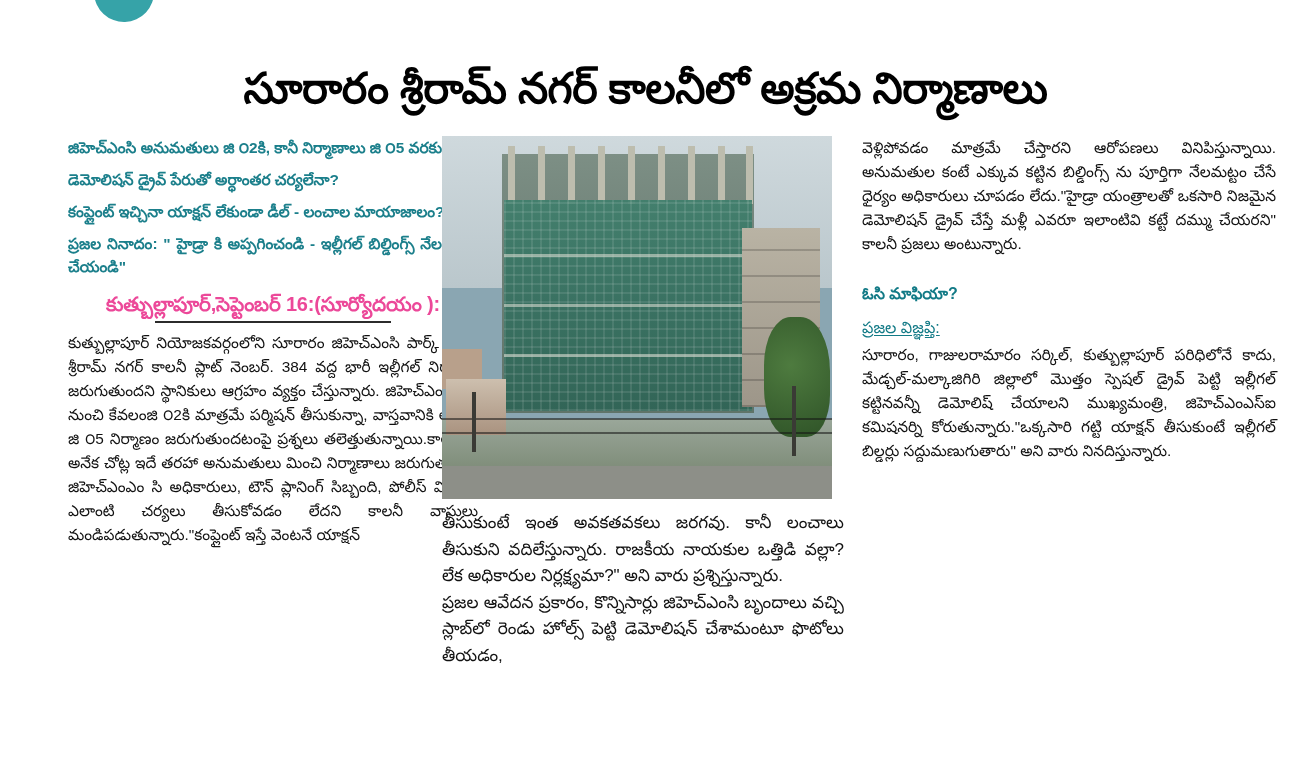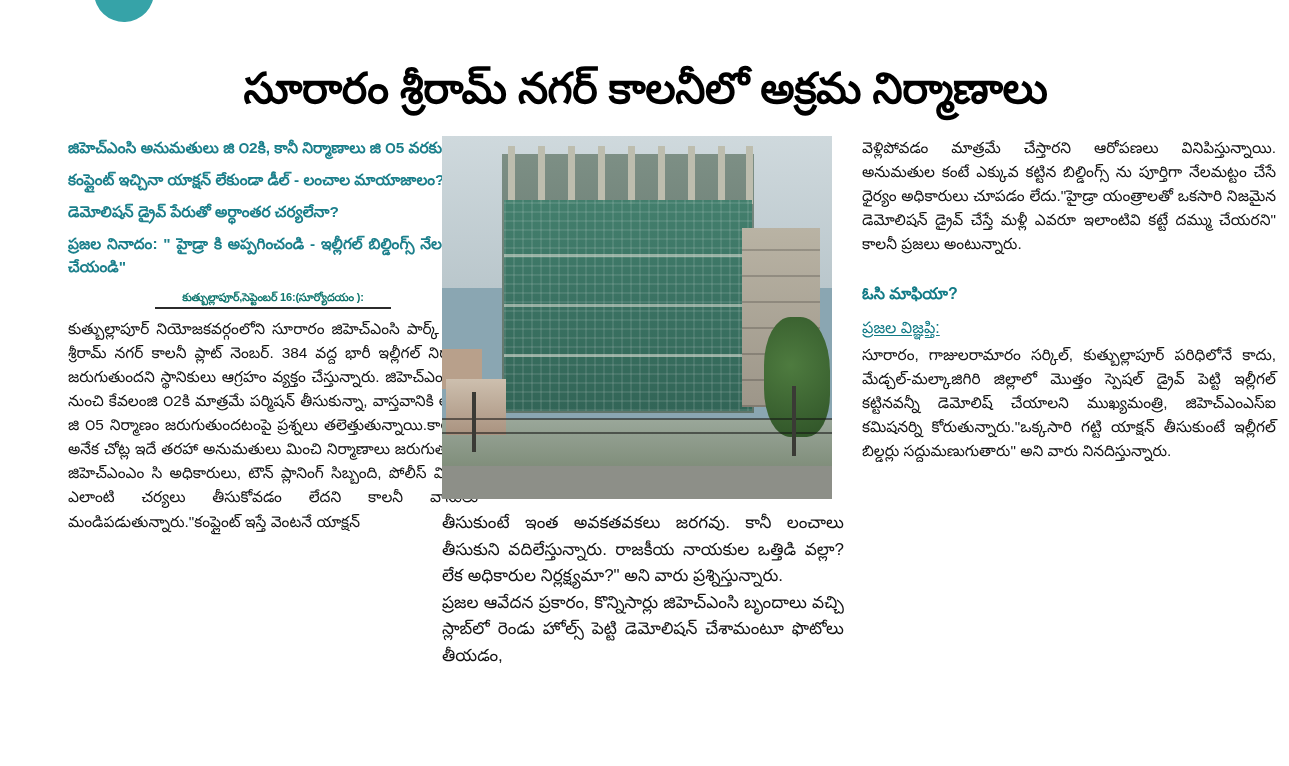--- a/index.html
+++ b/index.html
@@ -82,23 +82,23 @@
     font-size: 15.4px;
     line-height: 1.5;
     margin-bottom: 9px;
     text-align: justify;
   }
   .kicker.q {
     margin-bottom: 10px;
   }
   .dateline {
     text-align: center;
-    color: #0f766e;
+    color: #ec4899;
     font-weight: bold;
-    font-size: 11px;
+    font-size: 20px;
     margin: 6px 0 2px 0;
     letter-spacing: -0.2px;
   }
   .rule {
     width: 236px;
     height: 2px;
     background: #2b2b2b;
     margin: 2px auto 8px auto;
   }
   .body-text {
@@ -239,22 +239,22 @@
 <div class="page">
 
   <div class="top-leaf"></div>
 
   <h1 class="headline">సూరారం శ్రీరామ్ నగర్ కాలనీలో అక్రమ నిర్మాణాలు</h1>
 
   <div class="columns">
 
     <div class="col col-left">
       <div class="kicker">జిహెచ్ఎంసి  అనుమతులు జి ౦2కి, కానీ నిర్మాణాలు జి ౦5 వరకు</div>
+      <div class="kicker">డెమోలిషన్ డ్రైవ్ పేరుతో అర్ధాంతర చర్యలేనా?</div>
       <div class="kicker">కంప్లైంట్ ఇచ్చినా యాక్షన్ లేకుండా డీల్ - లంచాల మాయాజాలం?</div>
-      <div class="kicker">డెమోలిషన్ డ్రైవ్ పేరుతో అర్ధాంతర చర్యలేనా?</div>
       <div class="kicker q">ప్రజల నినాదం: " హైడ్రా  కి అప్పగించండి - ఇల్లీగల్ బిల్డింగ్స్ నేలమట్టం చేయండి"</div>
       <div class="dateline">కుత్బుల్లాపూర్,సెప్టెంబర్  16:(సూర్యోదయం ):</div>
       <div class="rule"></div>
       <div class="body-text">కుత్బుల్లాపూర్  నియోజకవర్గంలోని సూరారం జిహెచ్ఎంసి పార్క్ దాటి, శ్రీరామ్ నగర్ కాలనీ  ప్లాట్ నెంబర్. 384 వద్ద భారీ ఇల్లీగల్ నిర్మాణం జరుగుతుందని స్థానికులు ఆగ్రహం వ్యక్తం చేస్తున్నారు. జిహెచ్ఎంఎం సి నుంచి కేవలంజి ౦2కి మాత్రమే పర్మిషన్ తీసుకున్నా, వాస్తవానికి అక్కడ జి ౦5 నిర్మాణం జరుగుతుందటంపై ప్రశ్నలు తలెత్తుతున్నాయి.కాలనీలో అనేక చోట్ల ఇదే తరహా అనుమతులు మించి నిర్మాణాలు జరుగుతున్నా, జిహెచ్ఎంఎం సి అధికారులు, టౌన్ ప్లానింగ్ సిబ్బంది, పోలీస్ విభాగం ఎలాంటి చర్యలు తీసుకోవడం లేదని కాలనీ వాసులు మండిపడుతున్నారు."కంప్లైంట్ ఇస్తే వెంటనే యాక్షన్</div>
     </div>
 
     <div class="photo">
       <div class="ph-sky"></div>
       <div class="ph-ground"></div>
       <div class="ph-road"></div>

